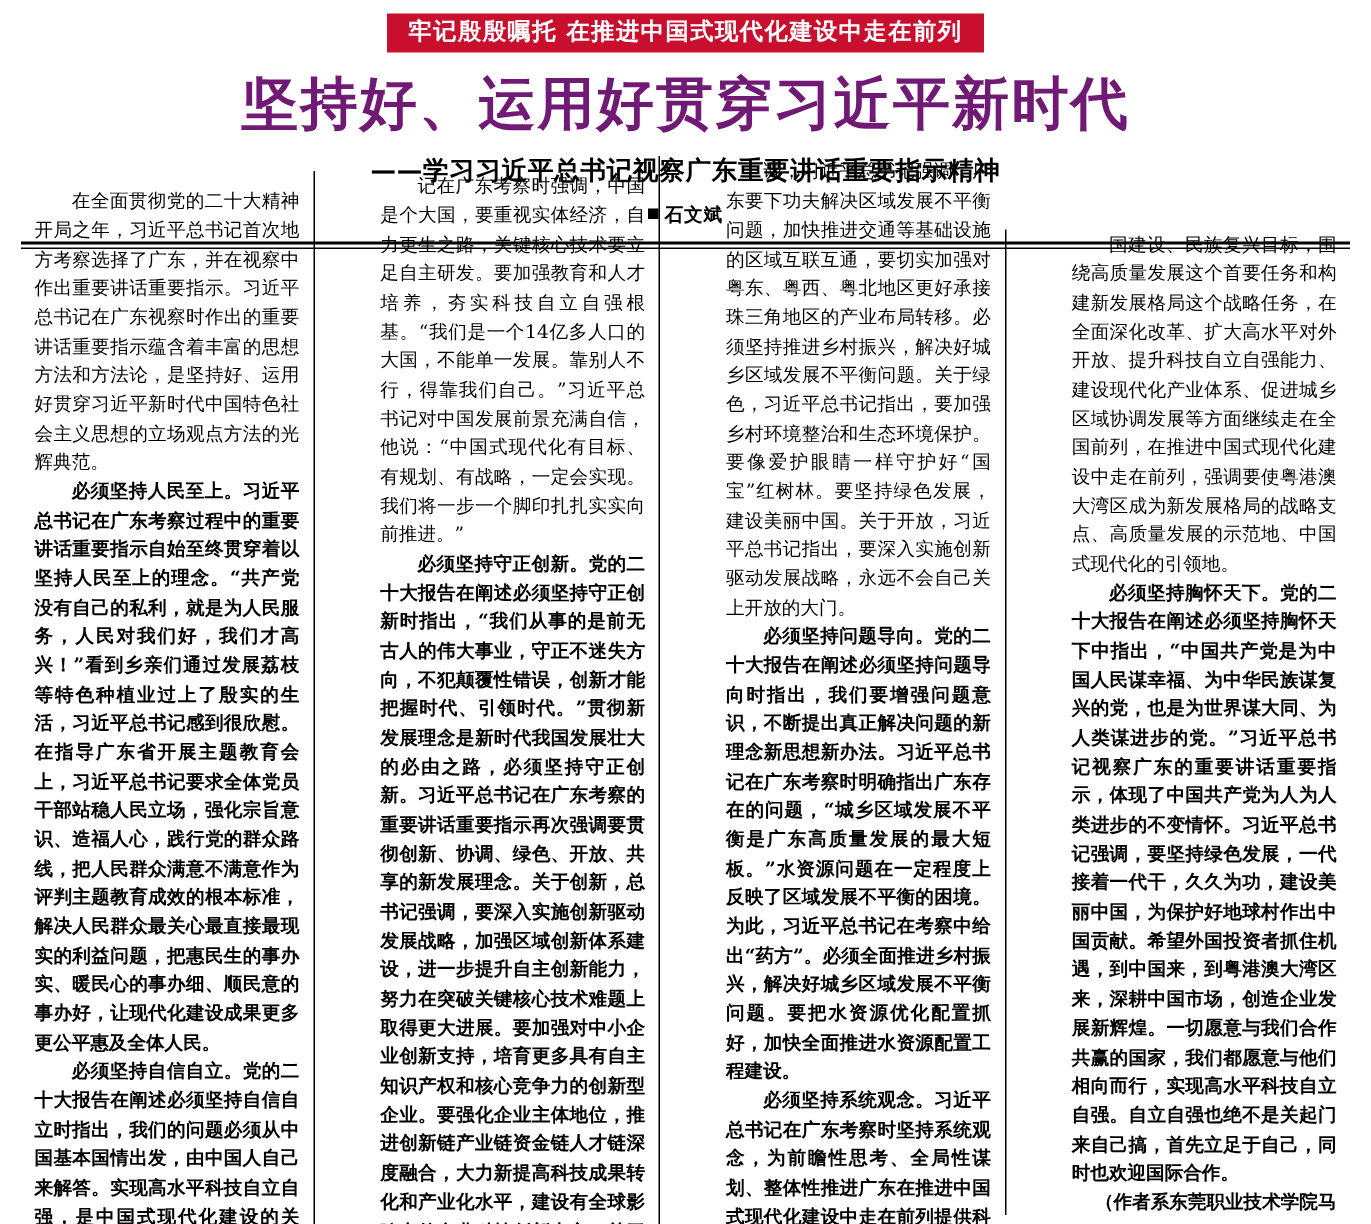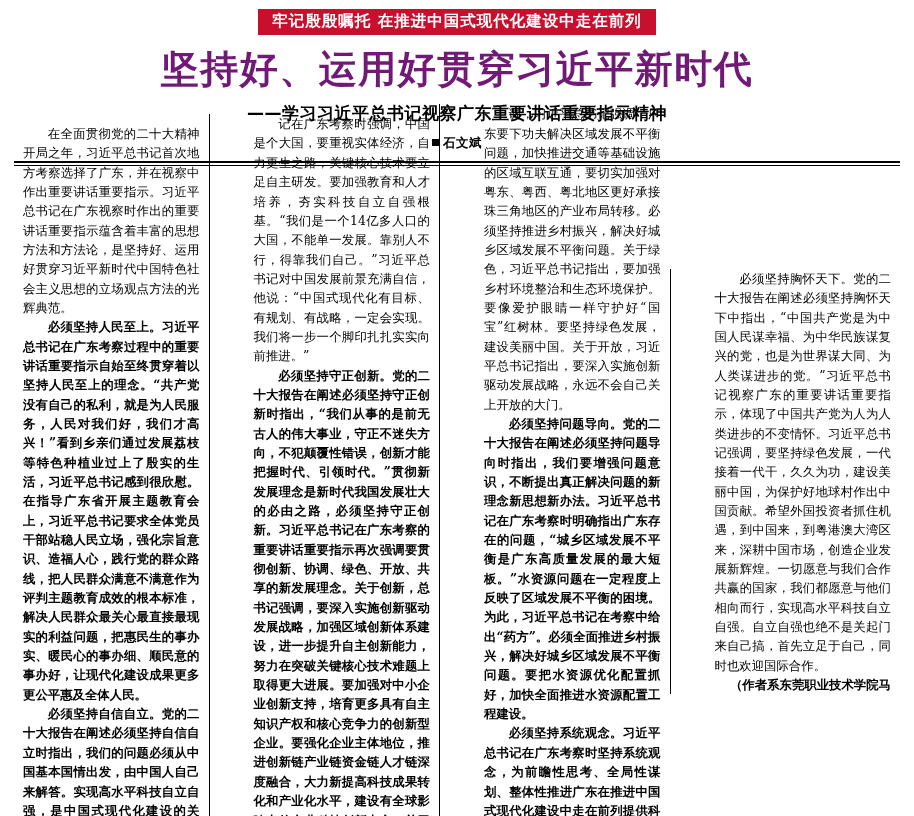--- a/index.html
+++ b/index.html
@@ -158,20 +158,21 @@
       <p>必须坚持守正创新。党的二十大报告在阐述必须坚持守正创新时指出，“我们从事的是前无古人的伟大事业，守正不迷失方向，不犯颠覆性错误，创新才能把握时代、引领时代。”贯彻新发展理念是新时代我国发展壮大的必由之路，必须坚持守正创新。习近平总书记在广东考察的重要讲话重要指示再次强调要贯彻创新、协调、绿色、开放、共享的新发展理念。关于创新，总书记强调，要深入实施创新驱动发展战略，加强区域创新体系建设，进一步提升自主创新能力，努力在突破关键核心技术难题上取得更大进展。要加强对中小企业创新支持，培育更多具有自主知识产权和核心竞争力的创新型企业。要强化企业主体地位，推进创新链产业链资金链人才链深度融合，大力新提高科技成果转化和产业化水平，建设有全球影响力的产业科技创新中心。关于协</p>
     </div>
 
     <div class="col">
       <p>调，习近平总书记强调，广东要下功夫解决区域发展不平衡问题，加快推进交通等基础设施的区域互联互通，要切实加强对粤东、粤西、粤北地区更好承接珠三角地区的产业布局转移。必须坚持推进乡村振兴，解决好城乡区域发展不平衡问题。关于绿色，习近平总书记指出，要加强乡村环境整治和生态环境保护。要像爱护眼睛一样守护好“国宝”红树林。要坚持绿色发展，建设美丽中国。关于开放，习近平总书记指出，要深入实施创新驱动发展战略，永远不会自己关上开放的大门。</p>
       <p>必须坚持问题导向。党的二十大报告在阐述必须坚持问题导向时指出，我们要增强问题意识，不断提出真正解决问题的新理念新思想新办法。习近平总书记在广东考察时明确指出广东存在的问题，“城乡区域发展不平衡是广东高质量发展的最大短板。”水资源问题在一定程度上反映了区域发展不平衡的困境。为此，习近平总书记在考察中给出“药方”。必须全面推进乡村振兴，解决好城乡区域发展不平衡问题。要把水资源优化配置抓好，加快全面推进水资源配置工程建设。</p>
       <p>必须坚持系统观念。习近平总书记在广东考察时坚持系统观念，为前瞻性思考、全局性谋划、整体性推进广东在推进中国式现代化建设中走在前列提供科学的方法指导。习近平总书记明确要求广东要锚定强</p>
     </div>
 
     <div class="col">
+      <p>国建设、民族复兴目标，围绕高质量发展这个首要任务和构建新发展格局这个战略任务，在全面深化改革、扩大高水平对外开放、提升科技自立自强能力、建设现代化产业体系、促进城乡区域协调发展等方面继续走在全国前列，在推进中国式现代化建设中走在前列，强调要使粤港澳大湾区成为新发展格局的战略支点、高质量发展的示范地、中国式现代化的引领地。</p>
       <p>必须坚持胸怀天下。党的二十大报告在阐述必须坚持胸怀天下中指出，“中国共产党是为中国人民谋幸福、为中华民族谋复兴的党，也是为世界谋大同、为人类谋进步的党。”习近平总书记视察广东的重要讲话重要指示，体现了中国共产党为人为人类进步的不变情怀。习近平总书记强调，要坚持绿色发展，一代接着一代干，久久为功，建设美丽中国，为保护好地球村作出中国贡献。希望外国投资者抓住机遇，到中国来，到粤港澳大湾区来，深耕中国市场，创造企业发展新辉煌。一切愿意与我们合作共赢的国家，我们都愿意与他们相向而行，实现高水平科技自立自强。自立自强也绝不是关起门来自己搞，首先立足于自己，同时也欢迎国际合作。</p>
       <p class="signoff">（作者系东莞职业技术学院马</p>
 
     </div>
 
   </div>
 
 </div>
 
 </body></html>

